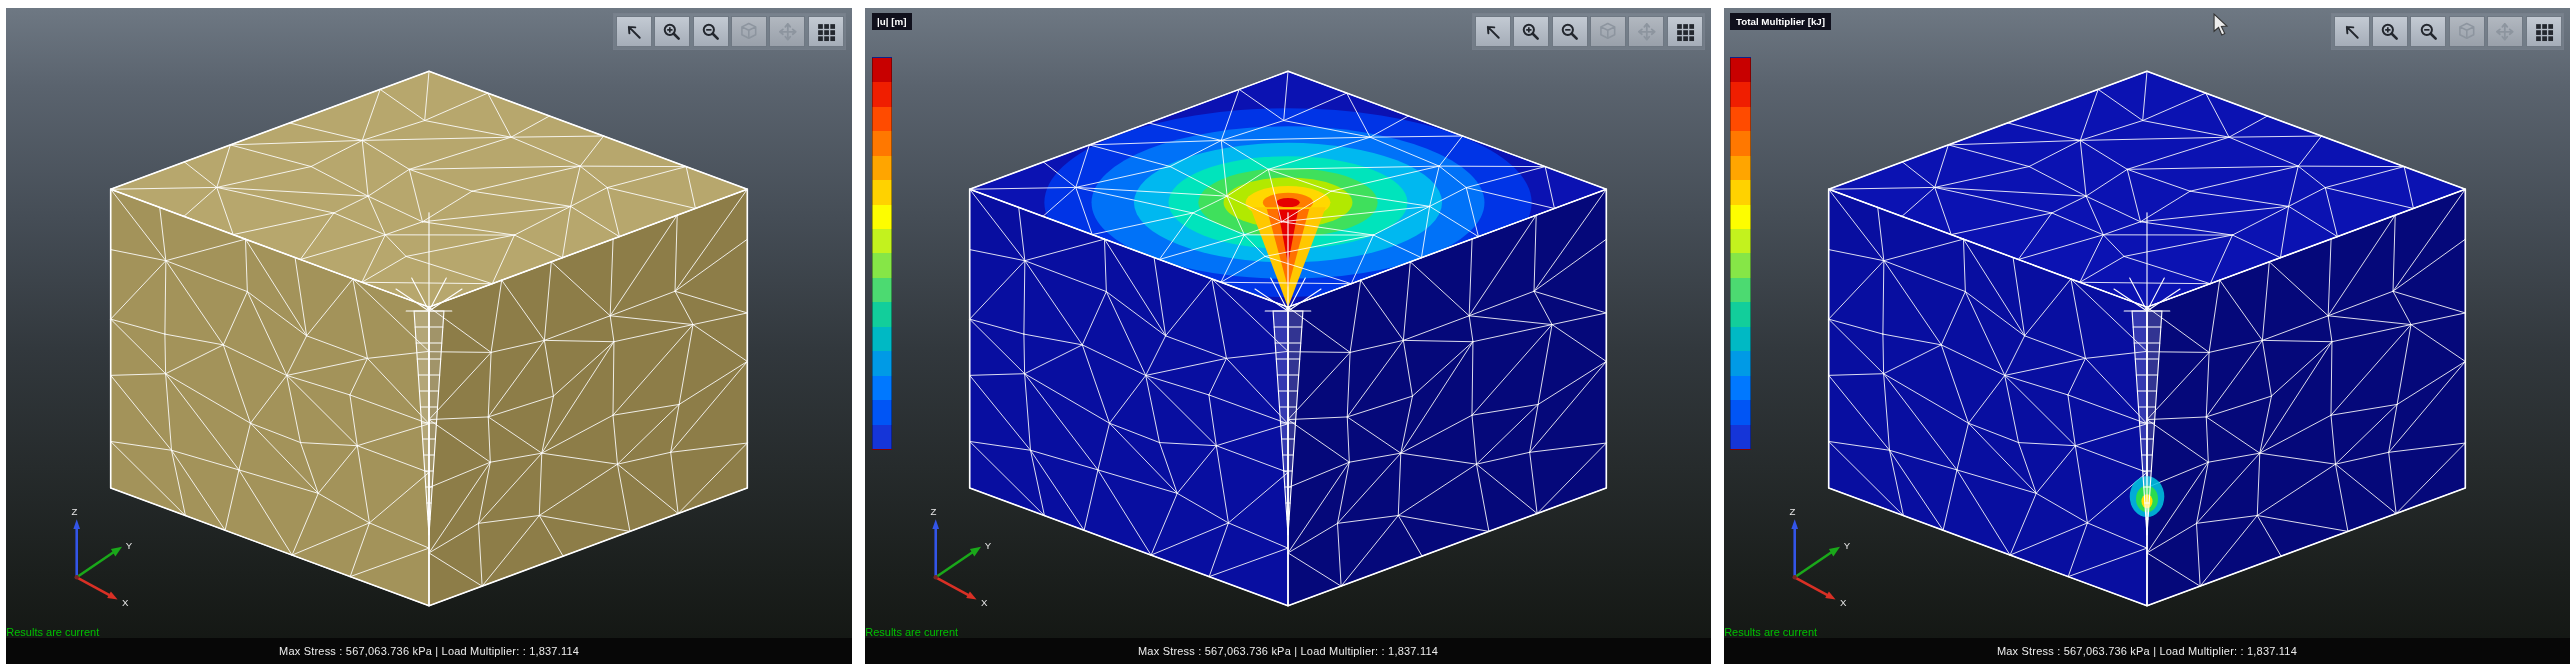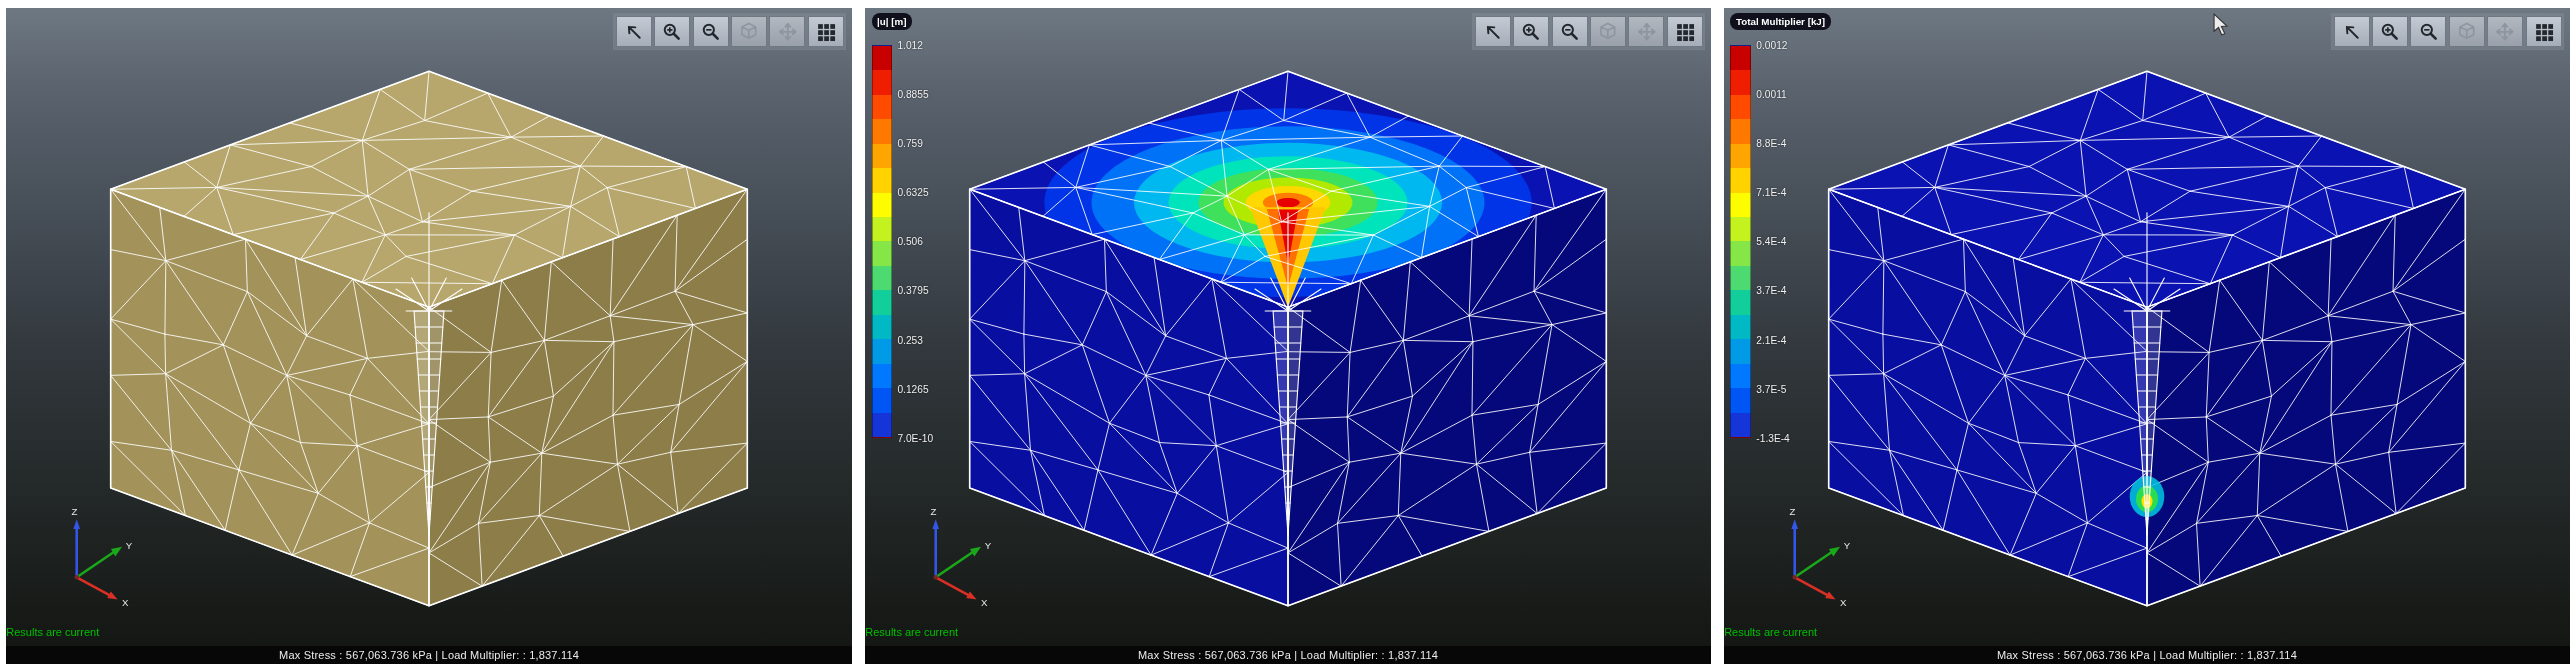--- a/index.html
+++ b/index.html
@@ -16,38 +16,38 @@
              background:rgba(150,160,172,.28); padding:1.6px; border:0.8px solid rgba(118,126,138,.65); }
   .tb-btn { width:36px; height:31px; margin-left:2.4px; border:0.8px solid #6f7883;
             background:linear-gradient(#c3cad3,#a5adb8); display:flex; align-items:center;
             justify-content:center; cursor:pointer; padding:0; }
   .tb-btn:first-child { margin-left:0; }
   .tb-btn.disabled { background:linear-gradient(#b2b8c0,#99a0aa); }
   .tb-btn svg { width:23.6px; height:23.6px; }
   
   .legend { position:absolute; top:4.7px; left:6.3px; z-index:6; }
   .legend-title { display:inline-block; background:#10101c; color:#ffffff;
-                  font-size:9.8px; font-weight:bold; padding:3.1px 5.5px; margin-bottom:15px;border-radius:8px; }
+                  font-size:9.8px; font-weight:bold; padding:3.1px 5.5px; margin-bottom:27px; }
   .legend-body { display:flex; }
   .legend-strip { width:20.4px; height:393px; border:0.8px solid rgba(0,0,0,.35); }
   .legend-labels { position:relative; height:393px; margin-left:5.5px; width:86px; }
   .legend-label { position:absolute; transform:translateY(-50%); color:#f2f2f2;
                   font-size:10.2px; white-space:nowrap; text-shadow:0 0.8px 1.6px rgba(0,0,0,.8); }
   .legend-label:nth-child(1){top:0%} .legend-label:nth-child(2){top:12.5%}
   .legend-label:nth-child(3){top:25%} .legend-label:nth-child(4){top:37.5%}
   .legend-label:nth-child(5){top:50%} .legend-label:nth-child(6){top:62.5%}
   .legend-label:nth-child(7){top:75%} .legend-label:nth-child(8){top:87.5%}
   .legend-label:nth-child(9){top:100%}
   
   .axis-triad { position:absolute; left:41px; bottom:55px; width:104px; height:108px; z-index:5; }
   .axis-label { fill:#e8e8e8; font-size:13px; font-family:"Liberation Sans",sans-serif; }
   
   .results-msg { position:absolute; bottom:26px; left:0; width:100%; 
                  font-size:11px; z-index:5; }
-  .status-bar { position:absolute; bottom:0; left:0; right:0; height:18px; background:#070707;
+  .status-bar { position:absolute; bottom:0; left:0; right:0; height:26px; background:#070707;
                 color:#ececec; display:flex; align-items:center; justify-content:center;
                 font-size:11px; letter-spacing:0.2px; z-index:6; }
   .mouse-cursor { position:absolute; top:4.7px; left:487px; width:19px; height:23.6px; z-index:30; }
 </style>
 </head>
 <body style="background: rgb(255, 255, 255);">
 
 <div class="workspace">
 
   <div class="viewport">
@@ -195,31 +195,20 @@
             <rect x="10.4" y="16.6" width="4.8" height="4.8" fill="#23272e"></rect>
             <rect x="16.6" y="16.6" width="4.8" height="4.8" fill="#23272e"></rect>
           </svg>
         </button>
       </div>
 
     <div class="legend">
       <div class="legend-title">|u| [m]</div>
       <div class="legend-body">
         <div class="legend-strip" style="background: linear-gradient(rgb(200, 0, 0) 0%, rgb(200, 0, 0) 6.25%, rgb(240, 30, 0) 6.25%, rgb(240, 30, 0) 12.5%, rgb(255, 75, 0) 12.5%, rgb(255, 75, 0) 18.75%, rgb(255, 120, 0) 18.75%, rgb(255, 120, 0) 25%, rgb(255, 165, 0) 25%, rgb(255, 165, 0) 31.25%, rgb(255, 210, 0) 31.25%, rgb(255, 210, 0) 37.5%, rgb(253, 253, 0) 37.5%, rgb(253, 253, 0) 43.75%, rgb(195, 242, 30) 43.75%, rgb(195, 242, 30) 50%, rgb(134, 230, 71) 50%, rgb(134, 230, 71) 56.25%, rgb(76, 218, 113) 56.25%, rgb(76, 218, 113) 62.5%, rgb(18, 206, 155) 62.5%, rgb(18, 206, 155) 68.75%, rgb(0, 185, 196) 68.75%, rgb(0, 185, 196) 75%, rgb(0, 154, 230) 75%, rgb(0, 154, 230) 81.25%, rgb(0, 120, 255) 81.25%, rgb(0, 120, 255) 87.5%, rgb(0, 85, 245) 87.5%, rgb(0, 85, 245) 93.75%, rgb(21, 53, 216) 93.75%, rgb(21, 53, 216) 100%);"></div>
-        <div class="legend-labels">
-          <span class="legend-label">1.012</span>
-          <span class="legend-label">0.8855</span>
-          <span class="legend-label">0.759</span>
-          <span class="legend-label">0.6325</span>
-          <span class="legend-label">0.506</span>
-          <span class="legend-label">0.3795</span>
-          <span class="legend-label">0.253</span>
-          <span class="legend-label">0.1265</span>
-          <span class="legend-label">7.0E-10</span>
-        </div>
       </div>
     </div>
 
     <svg class="model-svg" viewBox="0 0 1000 800">
         <defs>
           <clipPath id="topclip1">
             <polygon points="500,55 905,205 500,355 95,205"></polygon>
           </clipPath>
         </defs>
         <polygon points="500,55 905,205 500,355 95,205" fill="#0b12b2"></polygon>
@@ -334,31 +323,20 @@
       </div>
 
     <svg class="mouse-cursor" viewBox="0 0 14 22">
       <path d="M1 1 L1 17 L5.2 13.5 L8.2 20.5 L11 19.2 L7.8 12.5 L13 12.2 Z" fill="#ececec" stroke="#333333" stroke-width="1"></path>
     </svg>
 
     <div class="legend">
       <div class="legend-title">Total Multiplier [kJ]</div>
       <div class="legend-body">
         <div class="legend-strip" style="background: linear-gradient(rgb(200, 0, 0) 0%, rgb(200, 0, 0) 6.25%, rgb(240, 30, 0) 6.25%, rgb(240, 30, 0) 12.5%, rgb(255, 75, 0) 12.5%, rgb(255, 75, 0) 18.75%, rgb(255, 120, 0) 18.75%, rgb(255, 120, 0) 25%, rgb(255, 165, 0) 25%, rgb(255, 165, 0) 31.25%, rgb(255, 210, 0) 31.25%, rgb(255, 210, 0) 37.5%, rgb(253, 253, 0) 37.5%, rgb(253, 253, 0) 43.75%, rgb(195, 242, 30) 43.75%, rgb(195, 242, 30) 50%, rgb(134, 230, 71) 50%, rgb(134, 230, 71) 56.25%, rgb(76, 218, 113) 56.25%, rgb(76, 218, 113) 62.5%, rgb(18, 206, 155) 62.5%, rgb(18, 206, 155) 68.75%, rgb(0, 185, 196) 68.75%, rgb(0, 185, 196) 75%, rgb(0, 154, 230) 75%, rgb(0, 154, 230) 81.25%, rgb(0, 120, 255) 81.25%, rgb(0, 120, 255) 87.5%, rgb(0, 85, 245) 87.5%, rgb(0, 85, 245) 93.75%, rgb(21, 53, 216) 93.75%, rgb(21, 53, 216) 100%);"></div>
-        <div class="legend-labels">
-          <span class="legend-label">0.0012</span>
-          <span class="legend-label">0.0011</span>
-          <span class="legend-label">8.8E-4</span>
-          <span class="legend-label">7.1E-4</span>
-          <span class="legend-label">5.4E-4</span>
-          <span class="legend-label">3.7E-4</span>
-          <span class="legend-label">2.1E-4</span>
-          <span class="legend-label">3.7E-5</span>
-          <span class="legend-label">-1.3E-4</span>
-        </div>
       </div>
     </div>
 
     <svg class="model-svg" viewBox="0 0 1000 800">
         <defs>
           <clipPath id="topclip2">
             <polygon points="500,55 905,205 500,355 95,205"></polygon>
           </clipPath>
         </defs>
         <polygon points="500,55 905,205 500,355 95,205" fill="#0b12b2"></polygon>

